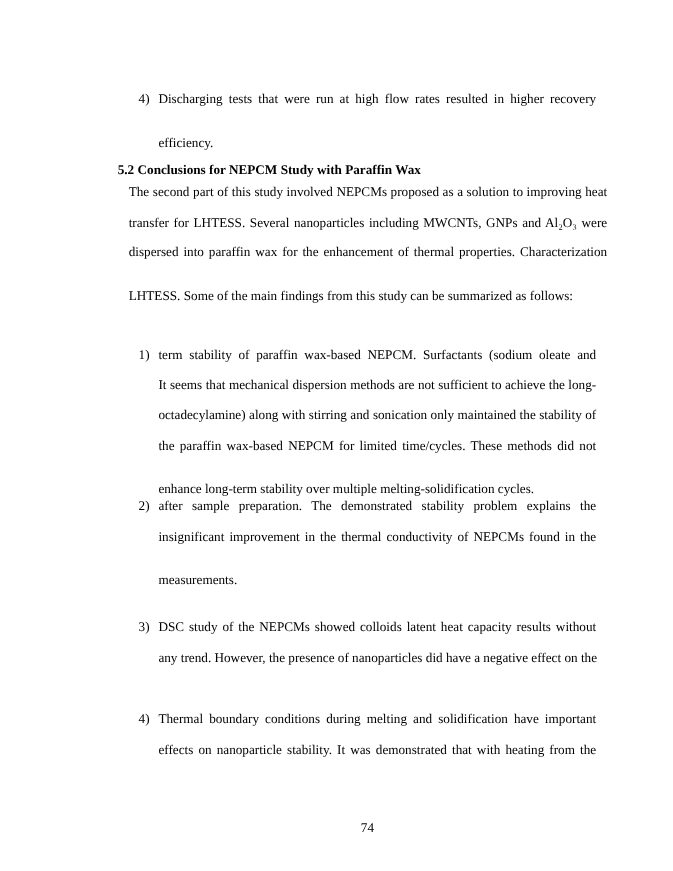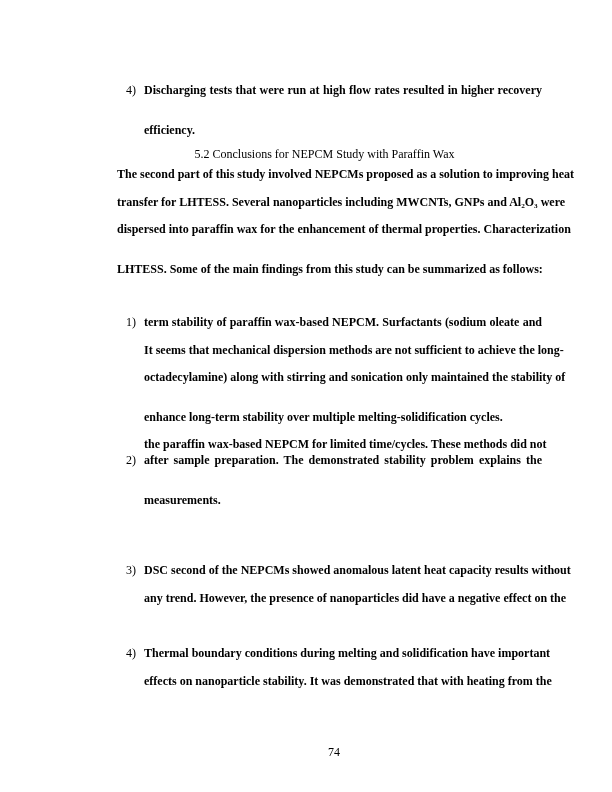--- a/index.html
+++ b/index.html
@@ -6,28 +6,28 @@
     body { width: 612px; height: 792px; position: relative; overflow: hidden; }
     .page {
       position: absolute; left: 0; top: 0; width: 612px; height: 792px;
       background: #ffffff; color: #000000;
       font-family: "Liberation Serif", "DejaVu Serif", serif;
       font-size: 12px;
     }
     .block { position: absolute; line-height: 27.6px; }
     .line {
       display: block; white-space: nowrap; height: 27.6px;
-      text-align: justify; text-align-last: justify; font-weight: bold;
+      text-align: justify; text-align-last: justify;
     }
     .line.last { text-align-last: left; margin-top: 12px; }
     .para { left: 117px; width: 435px; }
     .item { left: 107px; width: 435px; }
     .item .num { position: absolute; left: 19px; top: 0; line-height: 27.6px; }
     .item .body { position: absolute; left: 37px; width: 398px; top: 0; }
-    .heading { left: 107px; width: 435px; font-weight: normal; line-height: 27.6px; white-space: nowrap; text-align: center; }
+    .heading { left: 107px; width: 435px; font-weight: bold; line-height: 27.6px; white-space: nowrap; }
     .pageno { left: 0; width: 612px; text-align: center; line-height: 27.6px; margin-left: 28px; }
   </style>
 </head>
 <body>
 
 <div class="page">
 
   <div class="block item" style="top:77px;">
     <span class="num">4)</span>
     <div class="body">
@@ -44,37 +44,38 @@
     <span class="line">dispersed into paraffin wax for the enhancement of thermal properties. Characterization</span>
     <span class="line last">LHTESS. Some of the main findings from this study can be summarized as follows:</span>
   </div>
 
   <div class="block item" style="top:309px;">
     <span class="num">1)</span>
     <div class="body">
       <span class="line">term stability of paraffin wax-based NEPCM. Surfactants (sodium oleate and</span>
       <span class="line">It seems that mechanical dispersion methods are not sufficient to achieve the long-</span>
       <span class="line">octadecylamine) along with stirring and sonication only maintained the stability of</span>
+      <span class="line">the paraffin wax-based NEPCM for limited time/cycles. These methods did not</span>
       <span class="line last">enhance long-term stability over multiple melting-solidification cycles.</span>
-      <span class="line">the paraffin wax-based NEPCM for limited time/cycles. These methods did not</span>
     </div>
   </div>
 
   <div class="block item" style="top:447px;">
     <span class="num">2)</span>
     <div class="body">
       <span class="line">after sample preparation. The demonstrated stability problem explains the</span>
+      <span class="line">insignificant improvement in the thermal conductivity of NEPCMs found in the</span>
       <span class="line last">measurements.</span>
     </div>
   </div>
 
   <div class="block item" style="top:557.4px;">
     <span class="num">3)</span>
     <div class="body">
-      <span class="line">DSC second of the NEPCMs showed anomalous latent heat capacity results without</span>
+      <span class="line">DSC study of the NEPCMs showed colloids latent heat capacity results without</span>
       <span class="line">any trend. However, the presence of nanoparticles did have a negative effect on the</span>
     </div>
   </div>
 
   <div class="block item" style="top:640.2px;">
     <span class="num">4)</span>
     <div class="body">
       <span class="line">Thermal boundary conditions during melting and solidification have important</span>
       <span class="line">effects on nanoparticle stability. It was demonstrated that with heating from the</span>
     </div>

